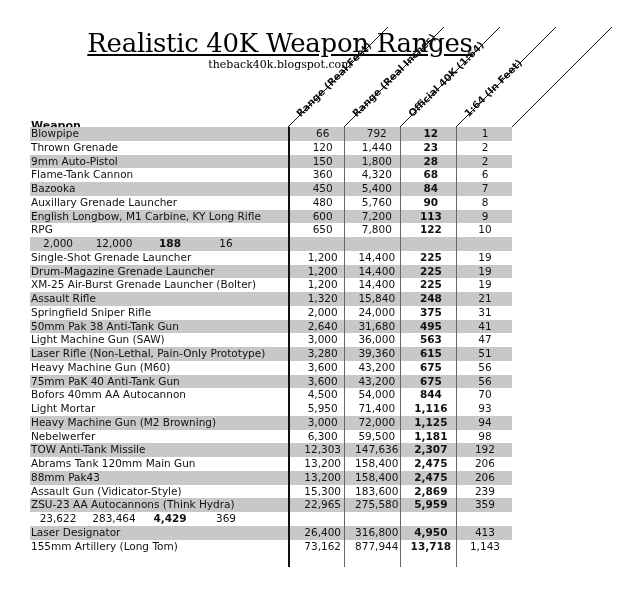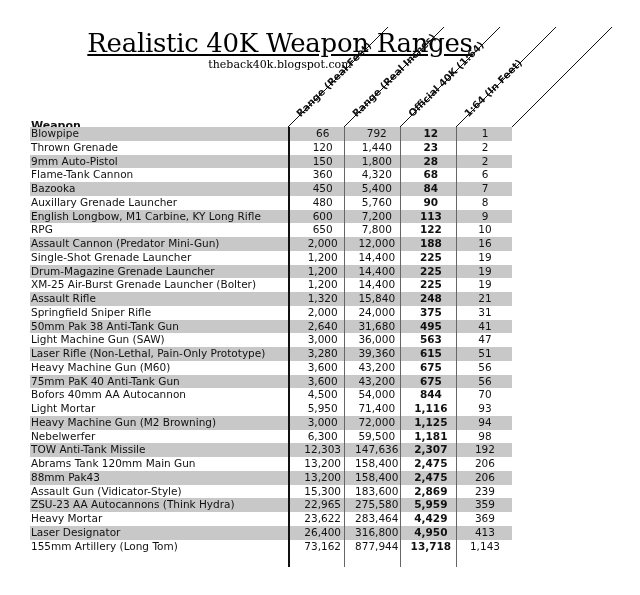--- a/index.html
+++ b/index.html
@@ -89,21 +89,20 @@
       <div class="cell">9</div>
     </div>
     <div class="row">
       <div class="cell-name">RPG</div>
       <div class="cell">650</div>
       <div class="cell">7,800</div>
       <div class="cell b">122</div>
       <div class="cell">10</div>
     </div>
     <div class="row shaded">
-      <div class="cell-name">Assault Cannon (Predator Mini-Gun)</div>
       <div class="cell">2,000</div>
       <div class="cell">12,000</div>
       <div class="cell b">188</div>
       <div class="cell">16</div>
     </div>
     <div class="row">
       <div class="cell-name">Single-Shot Grenade Launcher</div>
       <div class="cell">1,200</div>
       <div class="cell">14,400</div>
       <div class="cell b">225</div>
@@ -229,21 +228,20 @@
       <div class="cell">239</div>
     </div>
     <div class="row shaded">
       <div class="cell-name">ZSU-23 AA Autocannons (Think Hydra)</div>
       <div class="cell">22,965</div>
       <div class="cell">275,580</div>
       <div class="cell b">5,959</div>
       <div class="cell">359</div>
     </div>
     <div class="row">
-      <div class="cell-name">Heavy Mortar</div>
       <div class="cell">23,622</div>
       <div class="cell">283,464</div>
       <div class="cell b">4,429</div>
       <div class="cell">369</div>
     </div>
     <div class="row shaded">
       <div class="cell-name">Laser Designator</div>
       <div class="cell">26,400</div>
       <div class="cell">316,800</div>
       <div class="cell b">4,950</div>

